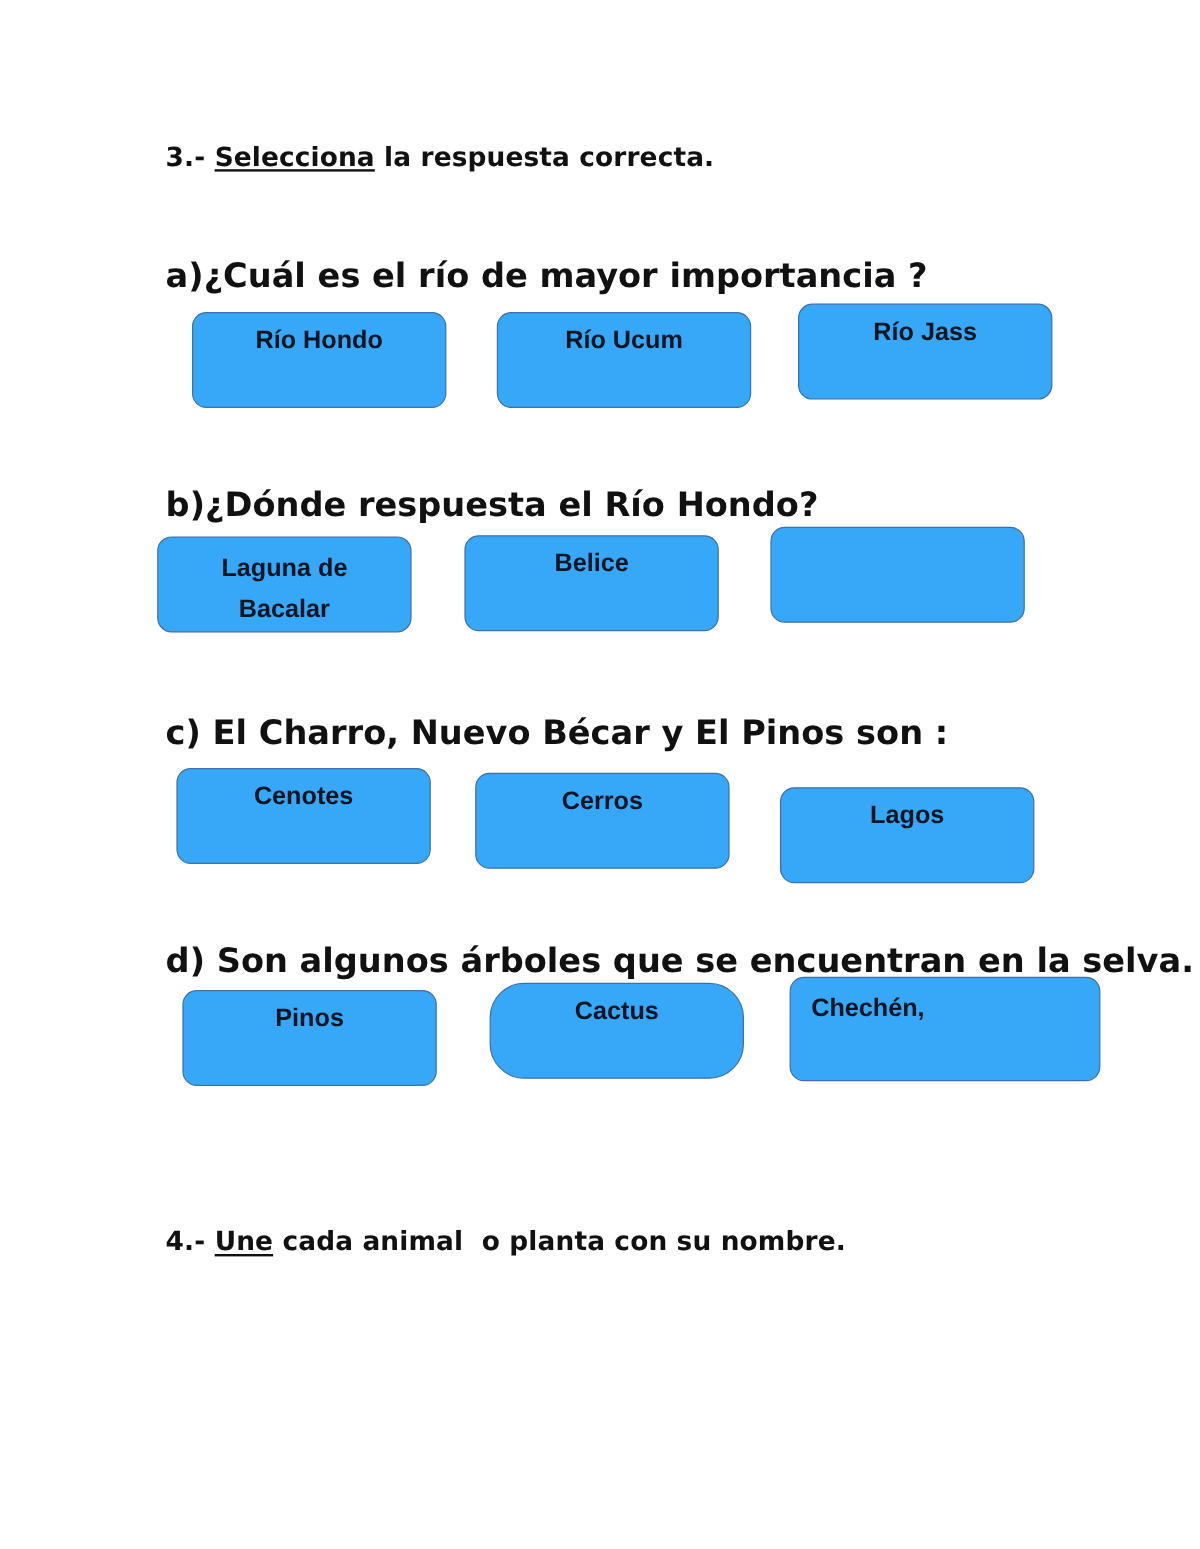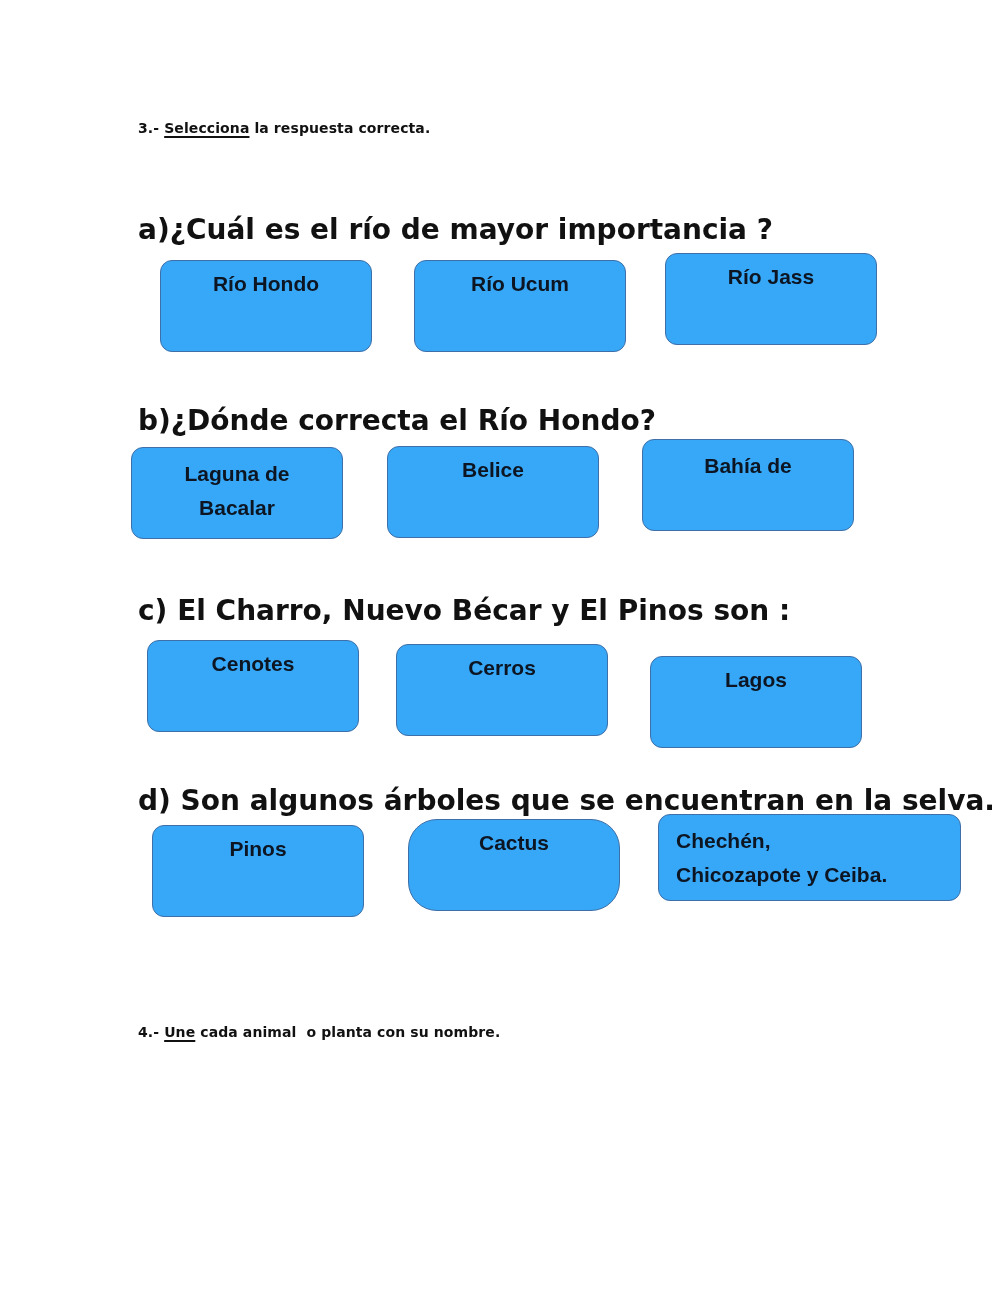--- a/index.html
+++ b/index.html
@@ -13,21 +13,21 @@
       position: relative;
       overflow: hidden;
       font-family: "DejaVu Sans", sans-serif;
       color: #111111;
     }
     .heading {
       position: absolute;
       left: 138px;
       font-family: "DejaVu Sans", sans-serif;
       font-weight: bold;
-      font-size: 14px;
+      font-size: 22px;
       letter-spacing: 0.1px;
       white-space: nowrap;
       line-height: 1;
     }
     .heading .u {
       text-decoration: underline;
       text-underline-offset: 3px;
       text-decoration-thickness: 2px;
     }
     .question {
@@ -35,36 +35,36 @@
       left: 138px;
       font-family: "DejaVu Sans", sans-serif;
       font-weight: bold;
       font-size: 28px;
       white-space: nowrap;
       line-height: 1;
     }
     .opt {
       position: absolute;
       width: 212px;
-      height: 92px;
+      height: 80px;
       box-sizing: border-box;
       background: #36a8f7;
       border: 1.5px solid #3f6fa8;
       border-radius: 12px;
       cursor: pointer;
       font-family: "Liberation Sans", sans-serif;
       font-weight: bold;
       font-size: 21px;
       color: #0d1522;
       text-align: center;
       line-height: 34px;
       padding-top: 6px;
     }
     .opt.wide {
-      width: 303px;
+      width: 259px;
       text-align: left;
       padding-left: 17px;
     }
     .opt span { display: block; }
   </style>
 </head>
 <body>
 
 <div class="heading" style="top:121px;">
   <span>3.- </span><span class="u">Selecciona</span><span> la respuesta correcta.</span>
@@ -74,30 +74,29 @@
 <div class="opt" style="left:160px; top:260px;">
   <span>Río Hondo</span>
 </div>
 <div class="opt" style="left:414px; top:260px;">
   <span>Río Ucum</span>
 </div>
 <div class="opt" style="left:665px; top:253px;">
   <span>Río Jass</span>
 </div>
 
-<div class="question" style="top:407px;">b)¿Dónde correcta el Río Hondo?</div>
+<div class="question" style="top:407px;">b)¿Dónde respuesta el Río Hondo?</div>
 <div class="opt" style="left:131px; top:447px; padding-top:9px;">
   <span>Laguna de</span>
   <span>Bacalar</span>
 </div>
 <div class="opt" style="left:387px; top:446px;">
   <span>Belice</span>
 </div>
 <div class="opt" style="left:642px; top:439px; padding-top:9px;">
-  <span>Bahía de</span>
 </div>
 
 <div class="question" style="top:597px;">c) El Charro, Nuevo Bécar y El Pinos son :</div>
 <div class="opt" style="left:147px; top:640px;">
   <span>Cenotes</span>
 </div>
 <div class="opt" style="left:396px; top:644px;">
   <span>Cerros</span>
 </div>
 <div class="opt" style="left:650px; top:639px;margin-top:17px;">
@@ -106,18 +105,17 @@
 
 <div class="question" style="top:787px;">d) Son algunos árboles que se encuentran en la selva.</div>
 <div class="opt" style="left:152px; top:825px;">
   <span>Pinos</span>
 </div>
 <div class="opt" style="left:408px; top:819px;border-radius:29px;">
   <span>Cactus</span>
 </div>
 <div class="opt wide" style="left:658px; top:814px; height:87px; padding-top:9px;">
   <span>Chechén,</span>
-  <span>Chicozapote y Ceiba.</span>
 </div>
 
 <div class="heading" style="top:1025px;">
   <span>4.- </span><span class="u">Une</span><span style="white-space:pre;"> cada animal  o planta con su nombre.</span>
 </div>
 
 </body></html>

